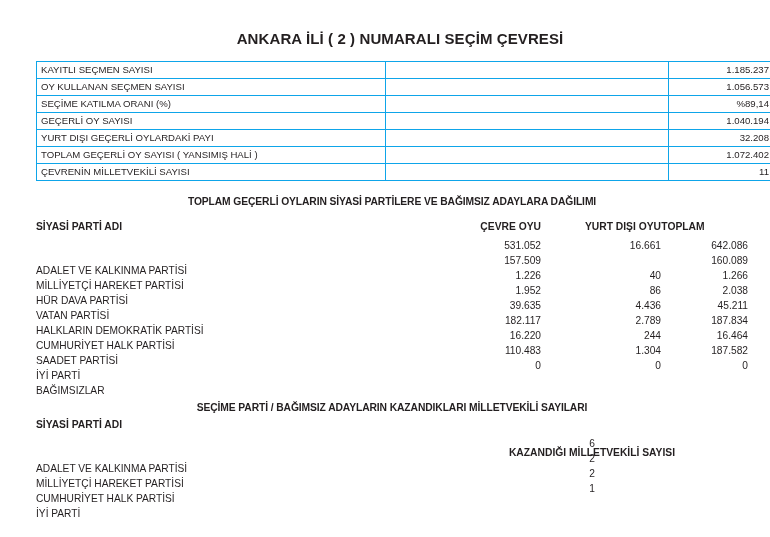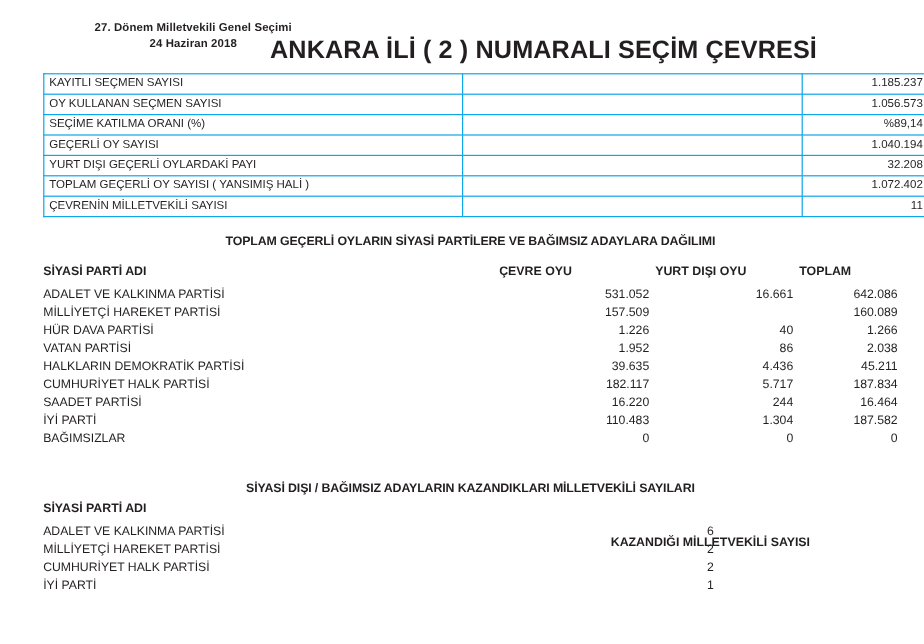--- a/index.html
+++ b/index.html
@@ -33,21 +33,21 @@
     font-weight: bold;
     line-height: 13px;
     letter-spacing: 0.1px;
   }
   #main-title {
     position: absolute;
     left: 225px;
     top: 30px;
     width: 350px;
     text-align: center;
-    font-size: 21px;
+    font-size: 15px;
     font-weight: bold;
     letter-spacing: 0.1px;
     white-space: nowrap;
   }
 
   
   #summary-table {
     position: absolute;
     left: 36px;
     top: 61px;
@@ -94,55 +94,51 @@
     font-size: 10.3px;
     font-weight: bold;
     white-space: nowrap;
     height: 14px;
     line-height: 14px;
   }
   #dist-colheads { left: 36px; top: 220px; width: 712px; }
   #seats-colheads { left: 36px; top: 418px; width: 712px; }
 
   .ch-party  { position: absolute; left: 0px;   text-align: center; }
-  .ch-cevre  { position: absolute; left: 380px; width: 125px; text-align: left; }
-  .ch-yurt   { position: absolute; left: 510px; width: 115px; }
-  .ch-toplam { position: absolute; left: 630px; width: 82px;  text-align: left; }
+  .ch-cevre  { position: absolute; left: 380px; width: 125px; text-align: right; }
+  .ch-yurt   { position: absolute; left: 510px; width: 115px; text-align: right; }
+  .ch-toplam { position: absolute; left: 606px; width: 82px;  text-align: center; }
   .ch-seats  { position: absolute; left: 400px; width: 312px; text-align: center; margin-top: 28px; }
 
   
   .data-list {
     position: absolute;
     left: 36px;
     width: 712px;
   }
   #dist-rows  { top: 238px; }
   #seats-rows { top: 436px; }
 
   .data-row {
     position: relative;
     height: 15px;
     line-height: 15px;
     font-size: 10.2px;
     white-space: nowrap;
   }
-  .dr-party  { position: absolute; left: 0px;   text-align: left; }
+  .dr-party  { position: absolute; left: 0px;   text-align: left; margin-top: 25px; }
   .dr-cevre  { position: absolute; left: 380px; width: 125px; text-align: right; }
   .dr-yurt   { position: absolute; left: 510px; width: 115px; text-align: right; }
   .dr-toplam { position: absolute; left: 630px; width: 82px;  text-align: right; }
   .dr-seats  { position: absolute; left: 400px; width: 312px; text-align: center; }
 </style>
 </head>
 <body>
 
 <div id="doc-header">
-  <div id="election-meta">
-    <div>27. Dönem Milletvekili Genel Seçimi</div>
-    <div>24 Haziran 2018</div>
-  </div>
   <div id="main-title">ANKARA İLİ  ( 2 ) NUMARALI SEÇİM ÇEVRESİ</div>
 </div>
 
 <table id="summary-table">
   <tbody>
     <tr>
       <td class="sum-label">KAYITLI SEÇMEN SAYISI</td>
       <td class="sum-mid"></td>
       <td class="sum-value">1.185.237</td>
     </tr>
@@ -214,21 +210,21 @@
   </div>
   <div class="data-row">
     <span class="dr-party">HALKLARIN DEMOKRATİK PARTİSİ</span>
     <span class="dr-cevre">39.635</span>
     <span class="dr-yurt">4.436</span>
     <span class="dr-toplam">45.211</span>
   </div>
   <div class="data-row">
     <span class="dr-party">CUMHURİYET HALK PARTİSİ</span>
     <span class="dr-cevre">182.117</span>
-    <span class="dr-yurt">5.717</span>
+    <span class="dr-yurt">2.789</span>
     <span class="dr-toplam">187.834</span>
   </div>
   <div class="data-row">
     <span class="dr-party">SAADET PARTİSİ</span>
     <span class="dr-cevre">16.220</span>
     <span class="dr-yurt">244</span>
     <span class="dr-toplam">16.464</span>
   </div>
   <div class="data-row">
     <span class="dr-party">İYİ PARTİ</span>
@@ -237,21 +233,21 @@
     <span class="dr-toplam">187.582</span>
   </div>
   <div class="data-row">
     <span class="dr-party">BAĞIMSIZLAR</span>
     <span class="dr-cevre">0</span>
     <span class="dr-yurt">0</span>
     <span class="dr-toplam">0</span>
   </div>
 </div>
 
-<div class="section-heading" id="seats-heading">SİYASİ DIŞI / BAĞIMSIZ ADAYLARIN KAZANDIKLARI MİLLETVEKİLİ SAYILARI</div>
+<div class="section-heading" id="seats-heading">SEÇİME PARTİ / BAĞIMSIZ ADAYLARIN KAZANDIKLARI MİLLETVEKİLİ SAYILARI</div>
 
 <div class="col-head-row" id="seats-colheads">
   <span class="ch-party">SİYASİ PARTİ ADI</span>
   <span class="ch-seats">KAZANDIĞI MİLLETVEKİLİ SAYISI</span>
 </div>
 
 <div class="data-list" id="seats-rows">
   <div class="data-row">
     <span class="dr-party">ADALET VE KALKINMA PARTİSİ</span>
     <span class="dr-seats">6</span>

